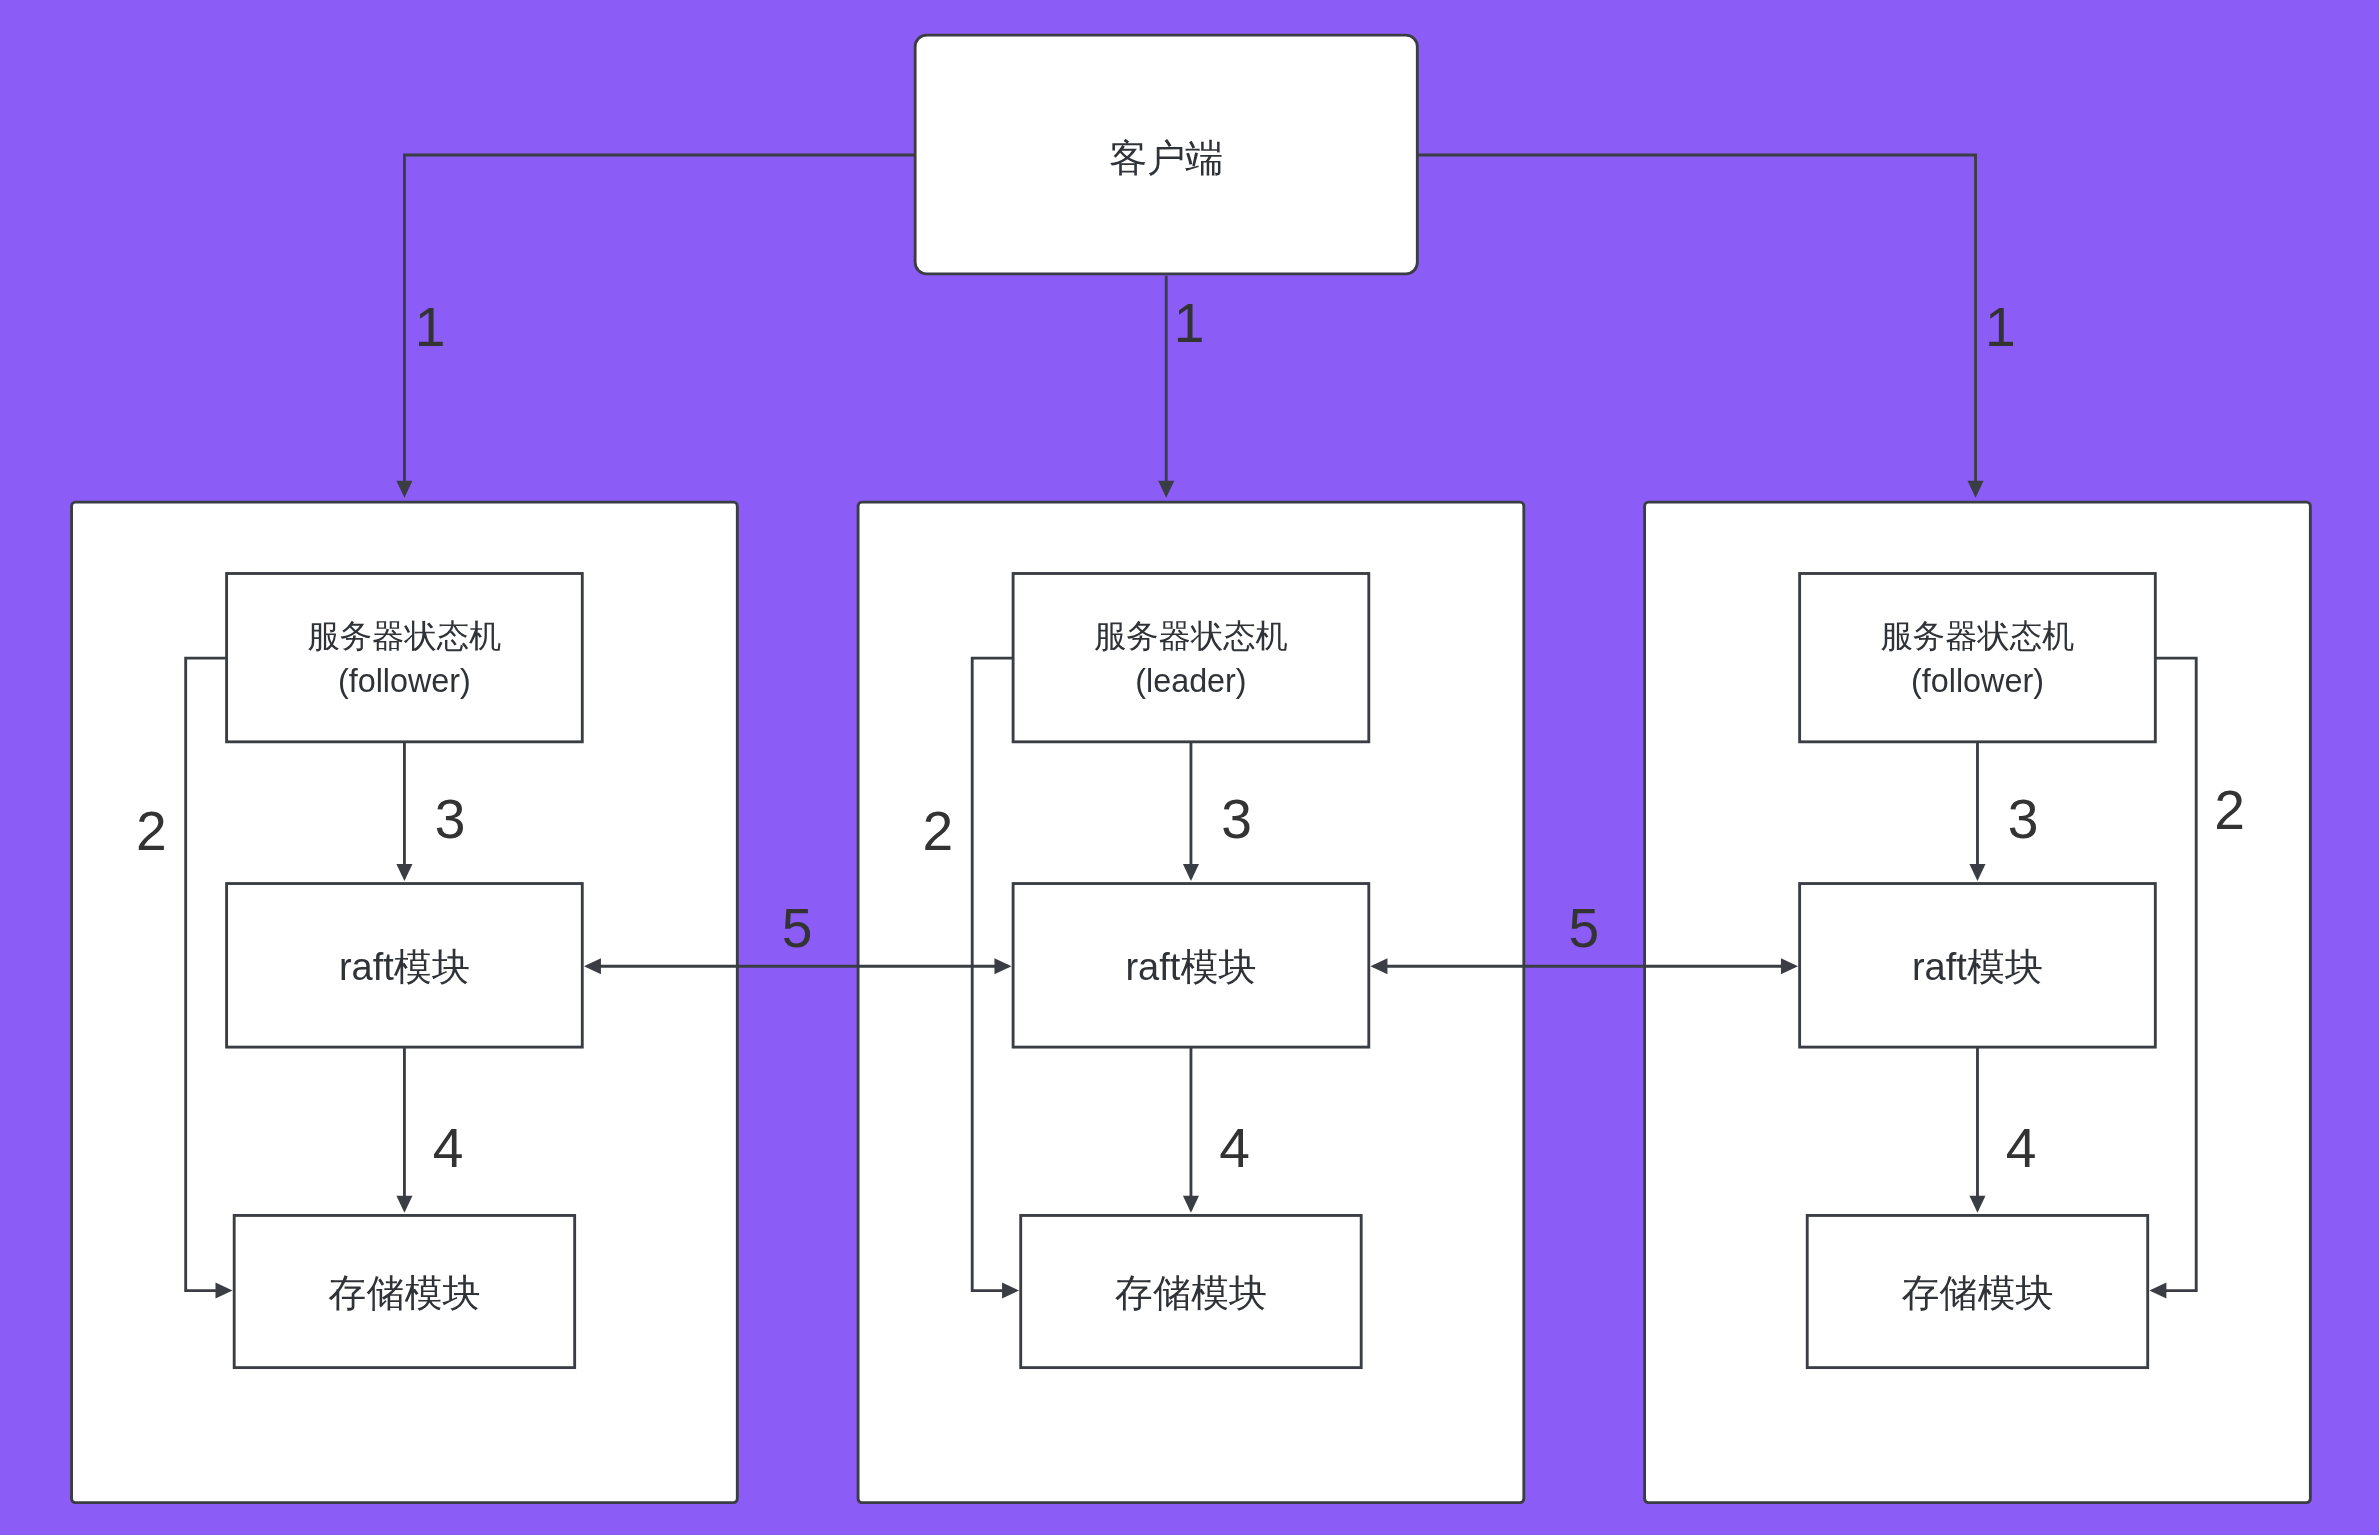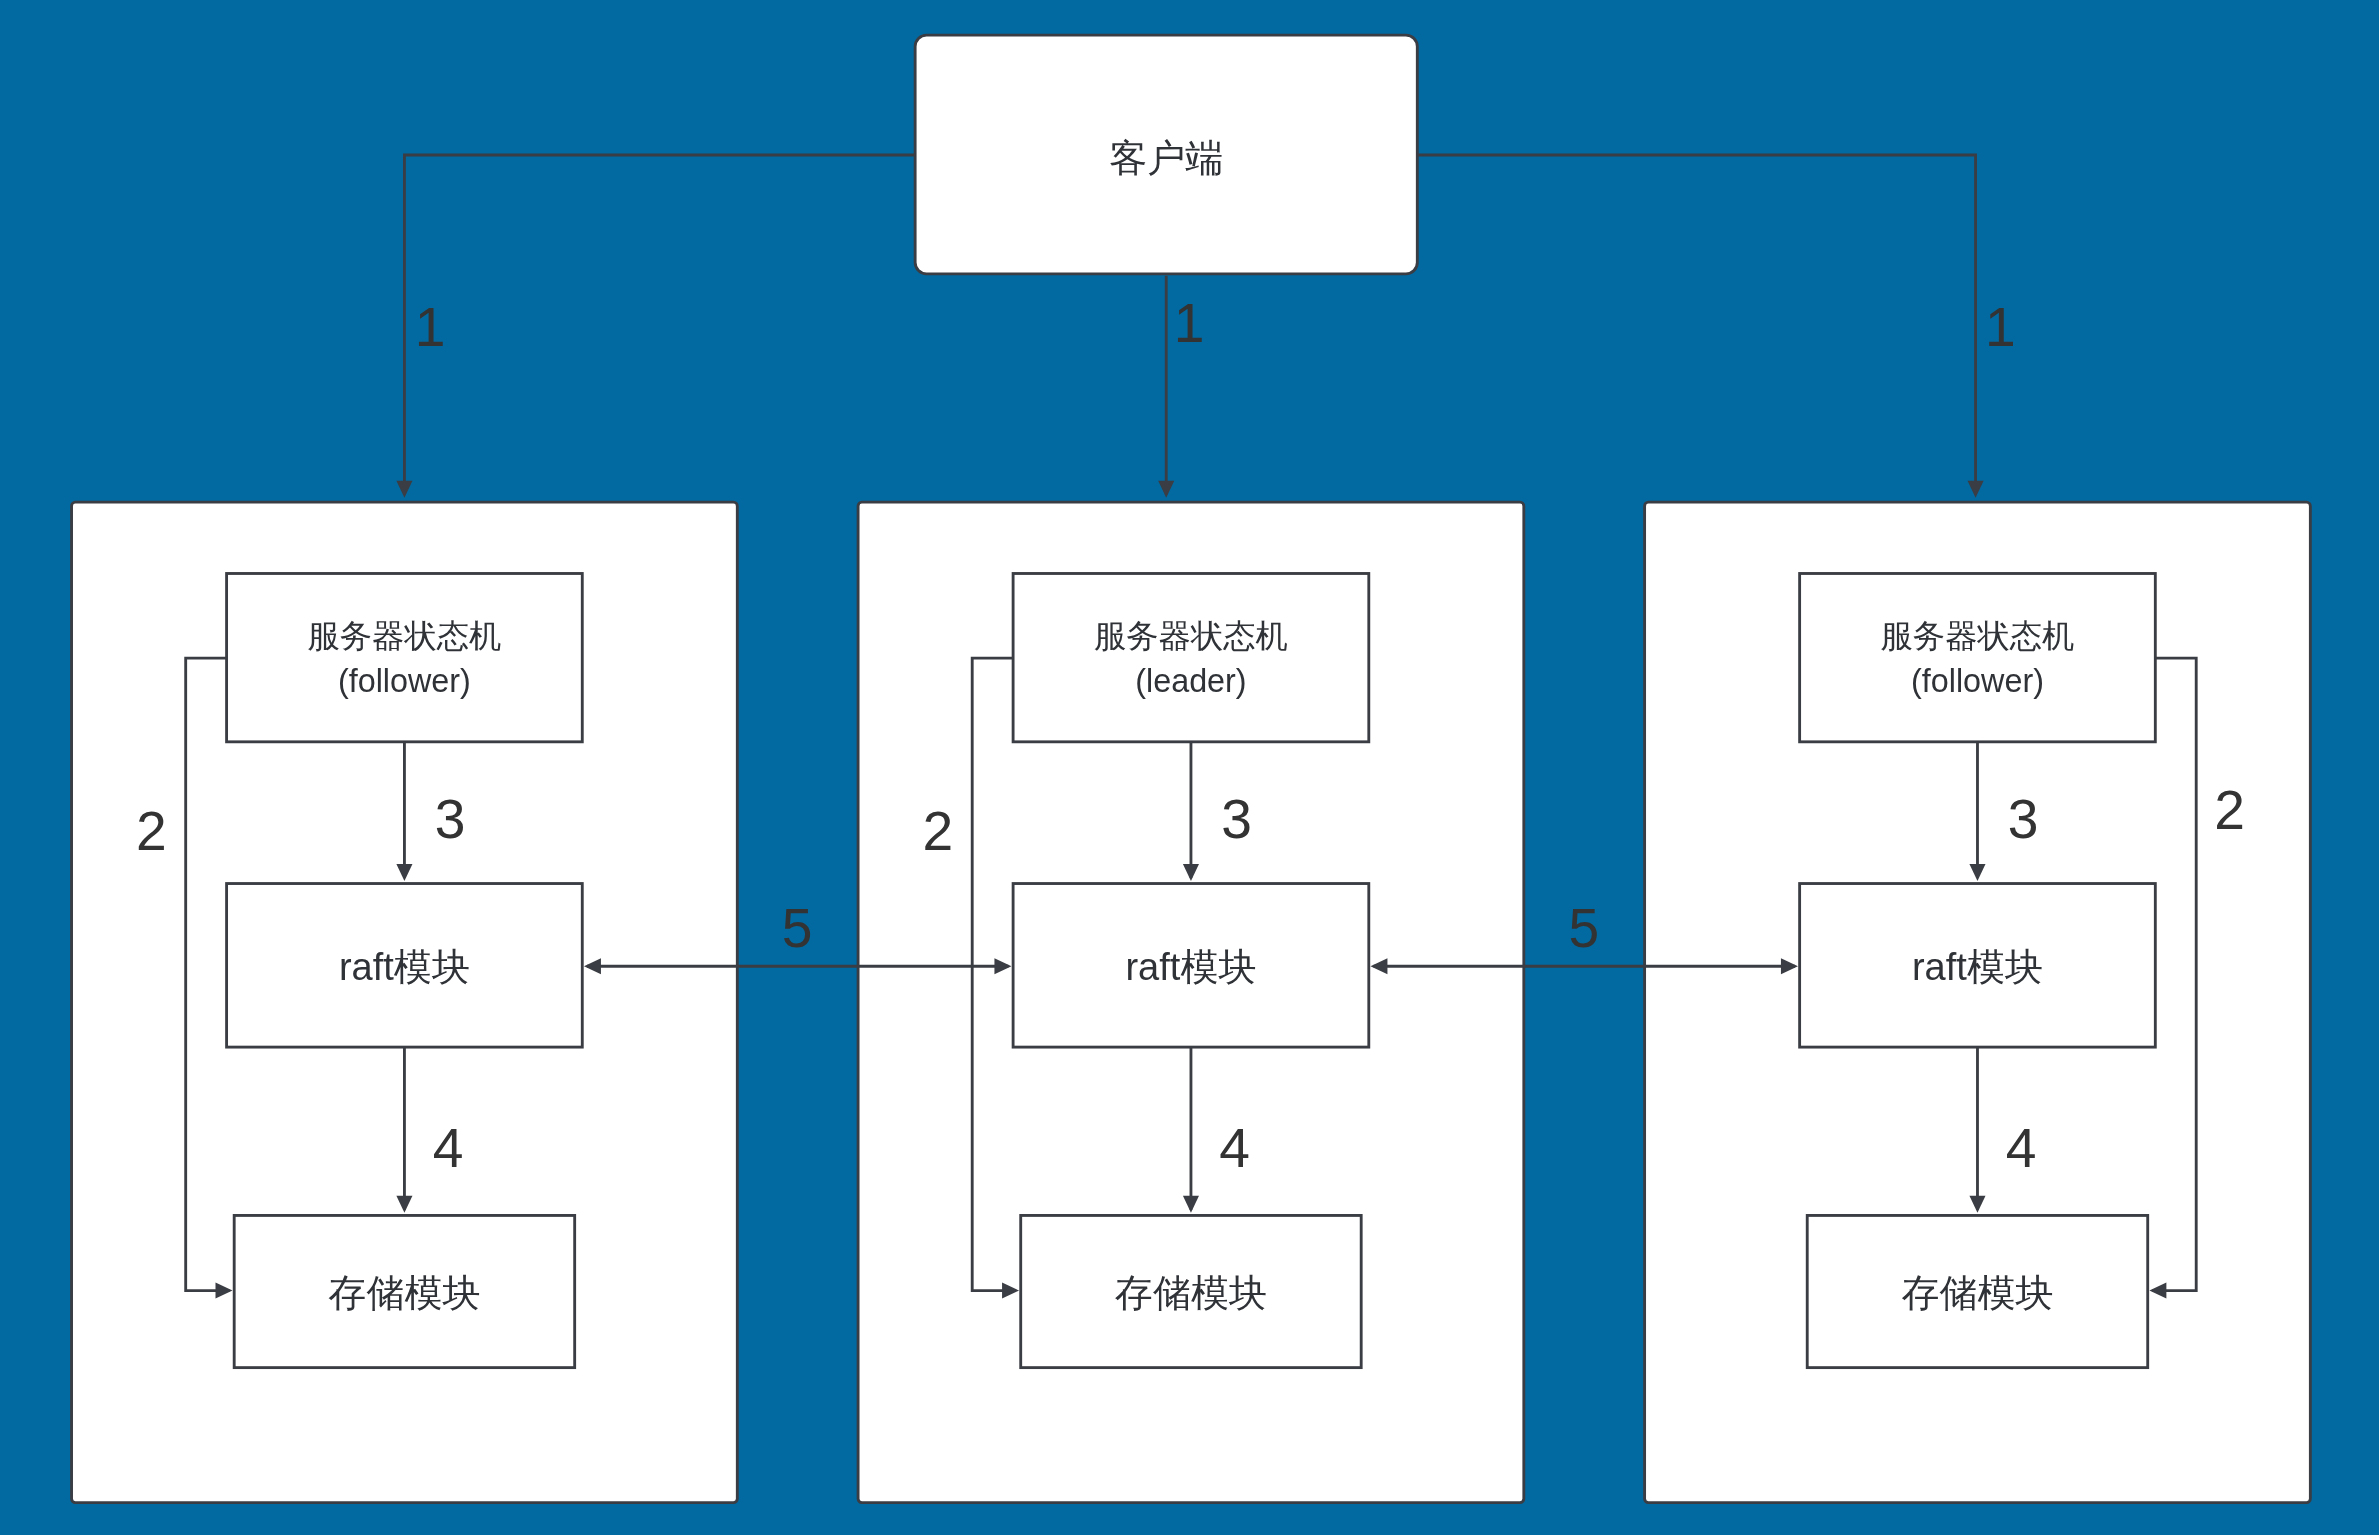--- a/index.html
+++ b/index.html
@@ -4,21 +4,21 @@
 <style>
   html, body {
     margin: 0;
     padding: 0;
     background: #f7f7f8;
   }
   .stage {
     position: relative;
     width: 2380px;
     height: 1535px;
-    background: #0369a1;
+    background: #8b5cf6;
     font-family: "Liberation Sans", "DejaVu Sans", sans-serif;
   }
   svg { display: block; }
   .box {
     fill: #ffffff;
     stroke: #3a3d43;
     stroke-width: 3;
   }
   .edge {
     fill: none;

